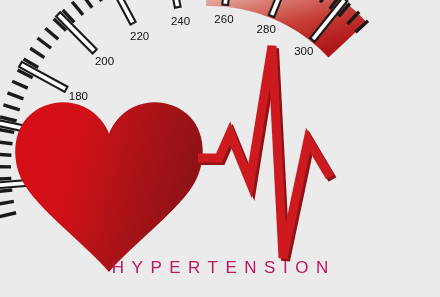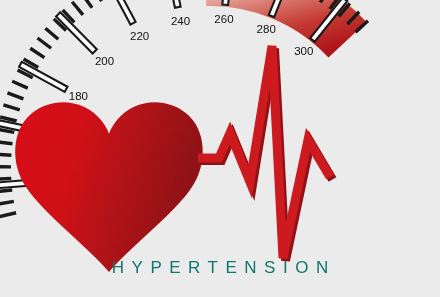--- a/index.html
+++ b/index.html
@@ -167,15 +167,15 @@
       </g>
 
       <g>
         <polyline id="ecg-shadow" fill="none" stroke="#8e1216" stroke-width="9" stroke-linejoin="miter" stroke-linecap="butt" transform="translate(2.5,2.5)" points="198,158 219,158 230,133 250,182 272,46 283,258 308,140 330,177"></polyline>
         <polyline id="ecg-line" fill="none" stroke="#cc1a1f" stroke-width="9" stroke-linejoin="miter" stroke-linecap="butt" points="198,158 219,158 230,133 250,182 272,46 283,258 308,140 330,177"></polyline>
       </g>
 
     </g>
   </svg>
 
-  <div id="caption" style="color: #0f766e;">HYPERTENSION</div>
+  <div id="caption" style="color: #be185d;">HYPERTENSION</div>
 
 </div>
 
 </body></html>

